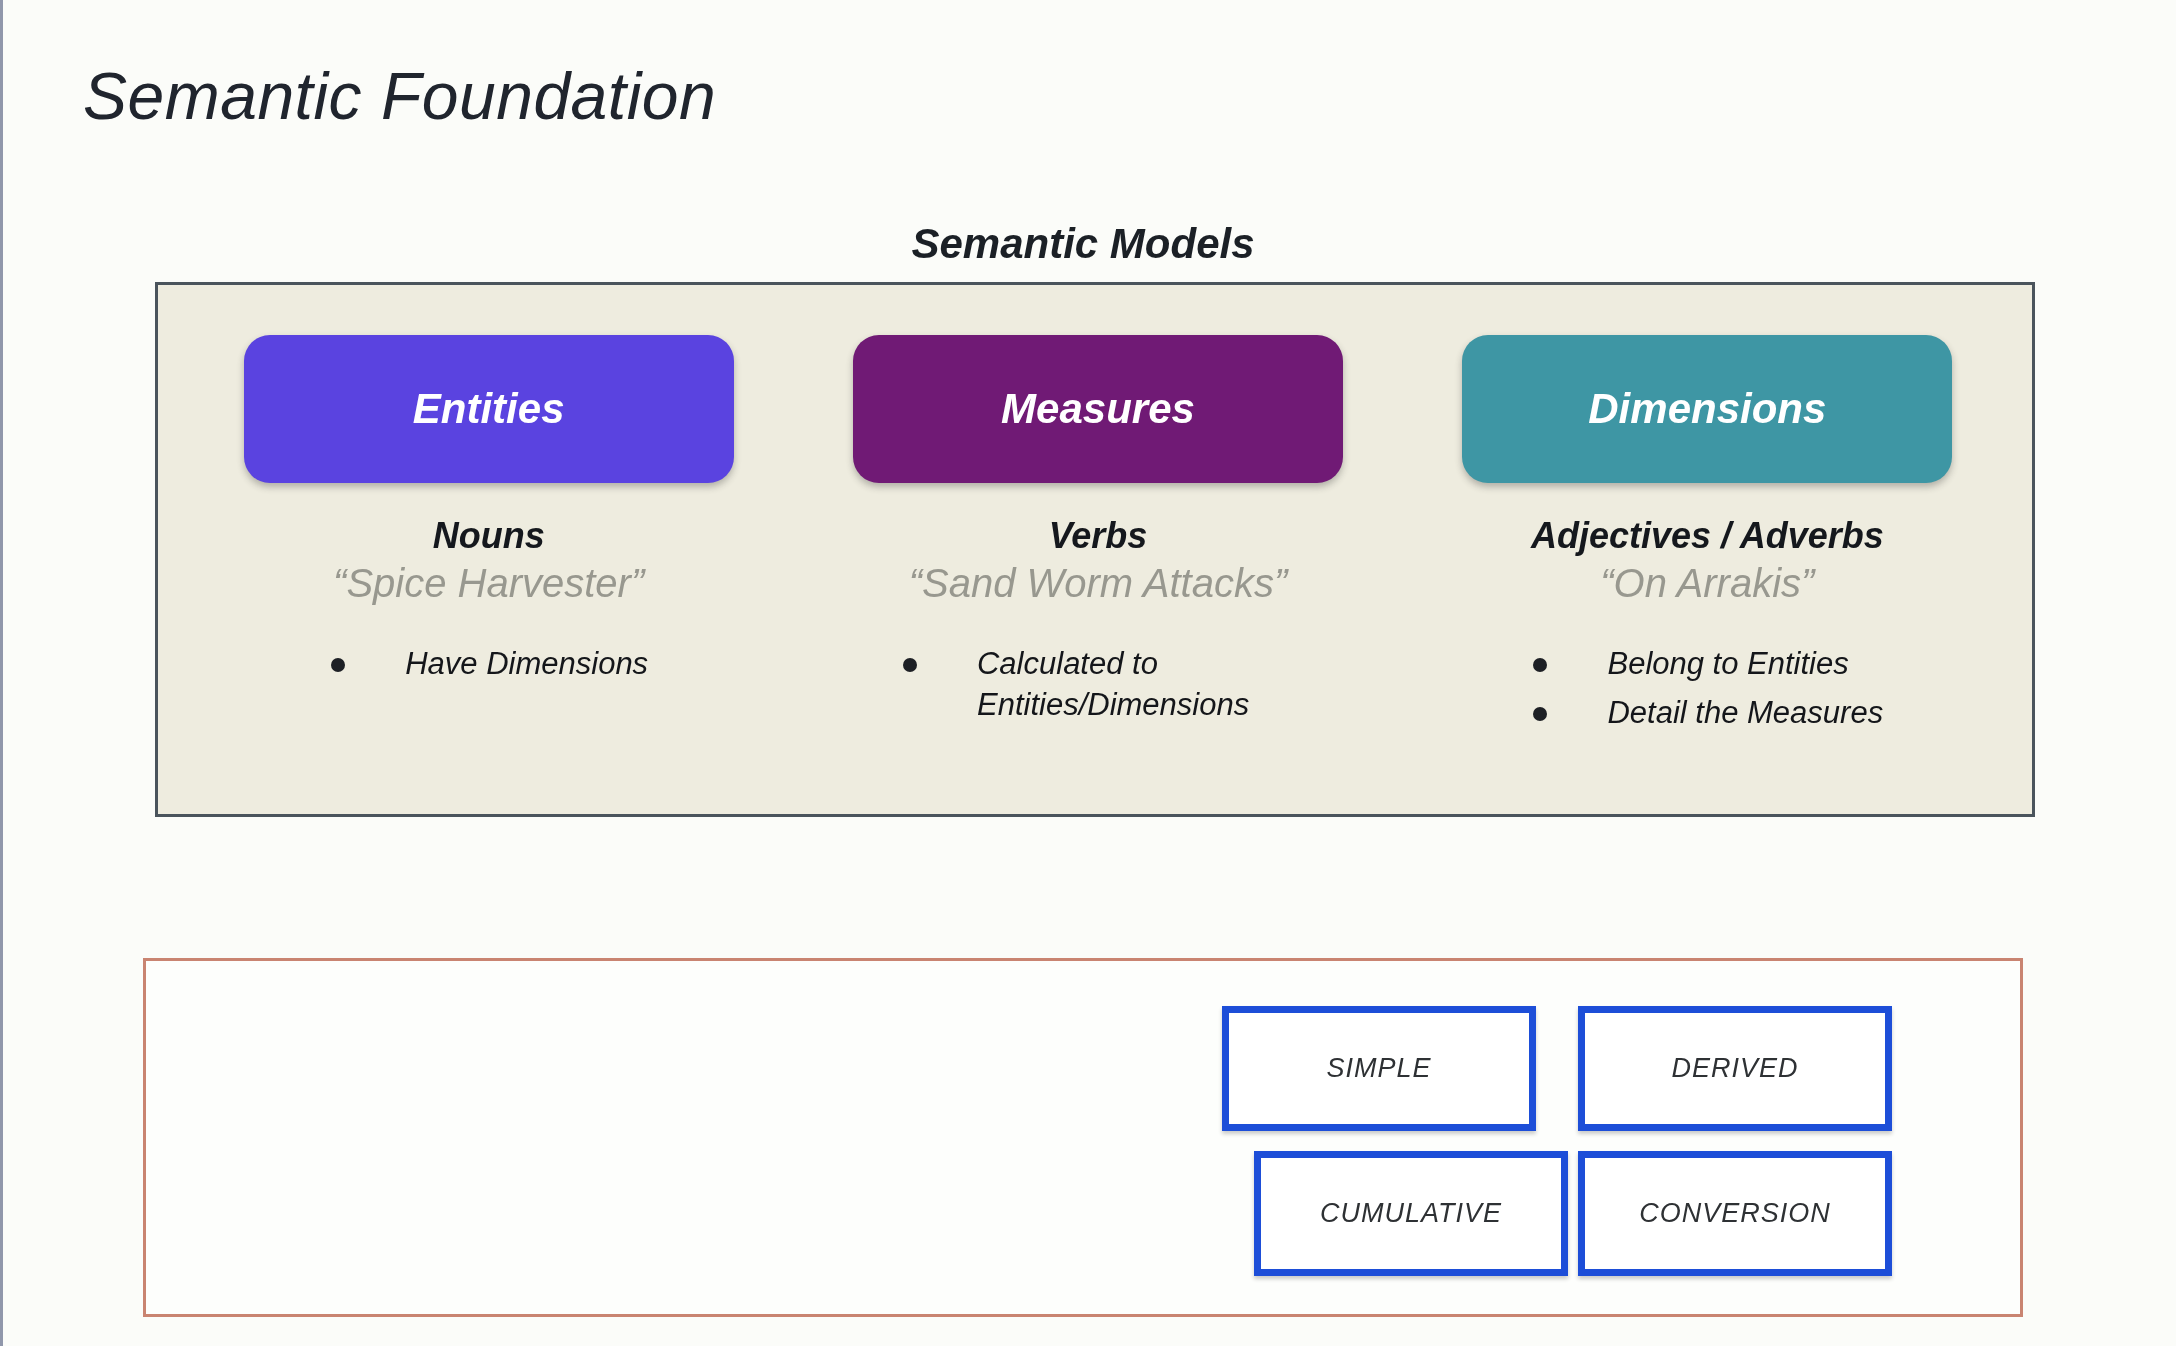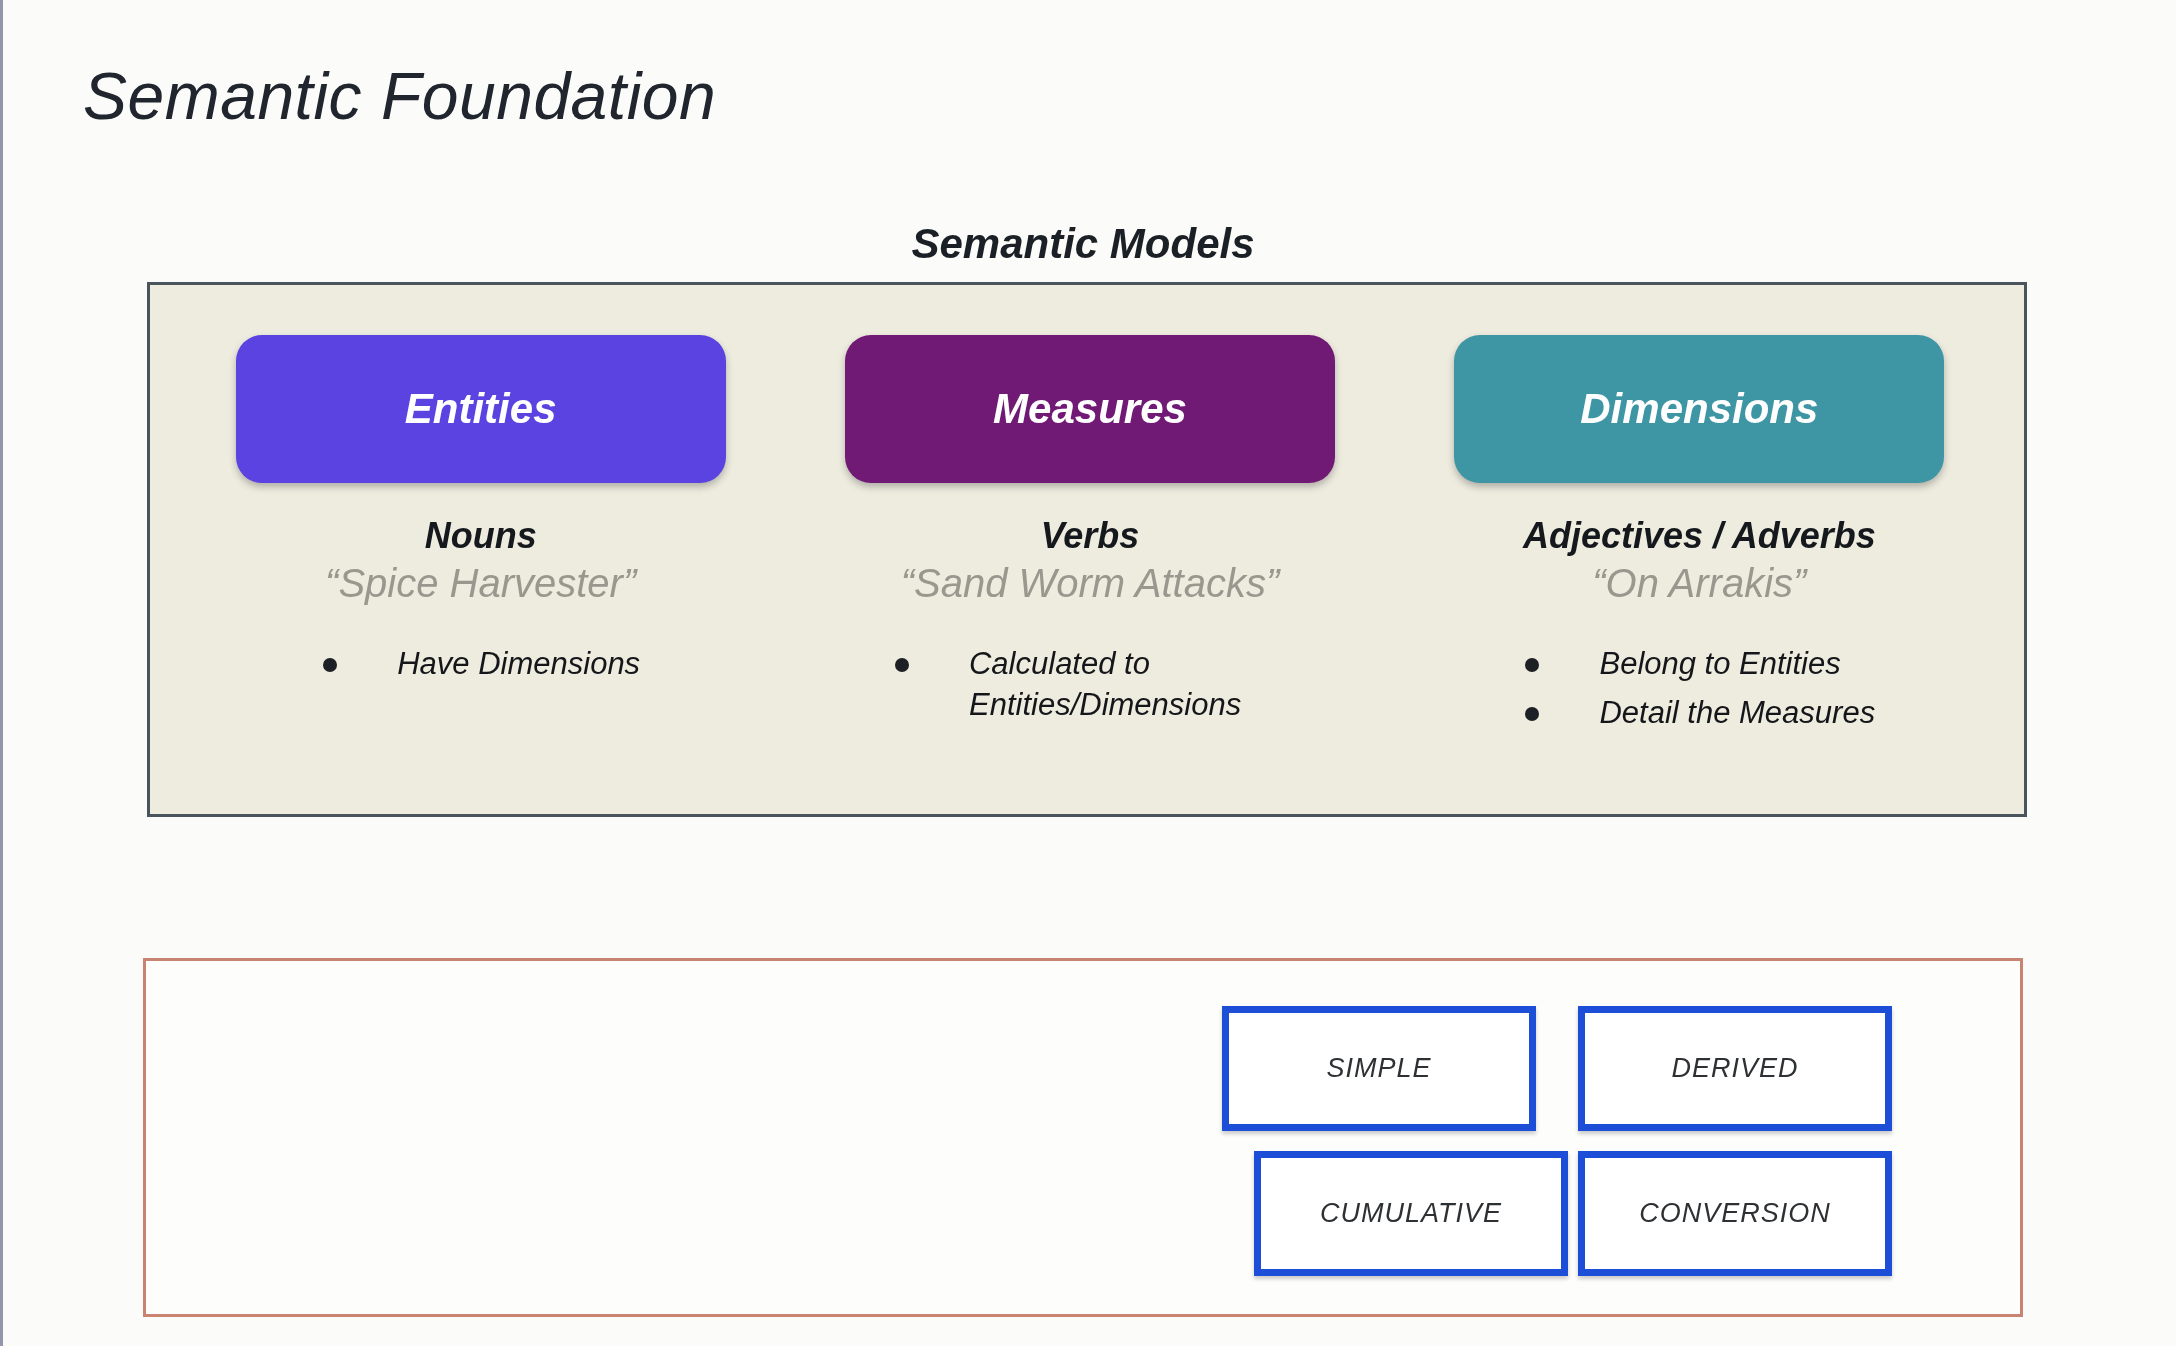--- a/index.html
+++ b/index.html
@@ -18,21 +18,21 @@
     position:absolute; left:80px; top:58px;
     font-size:66px; color:#20252e; letter-spacing:0.5px;
   }
 
   .models-label {
     position:absolute; left:140px; top:220px; width:1880px;
     text-align:center; font-size:42px; font-weight:bold; color:#1b2026;
   }
 
   .models-box {
-    position:absolute; left:144px; top:282px; width:1880px; height:535px;
+    position:absolute; left:152px; top:282px; width:1880px; height:535px;
     background:#eeecdf; border:3px solid #4a545c; box-sizing:border-box;
     display:grid; grid-template-columns:1fr 1fr 1fr;
     padding:50px 24px 8px 30px;
     gap:8px;
   }
 
   .model-col { display:flex; flex-direction:column; align-items:center; }
 
   .model-btn {
     width:490px; height:148px; border-radius:26px;

